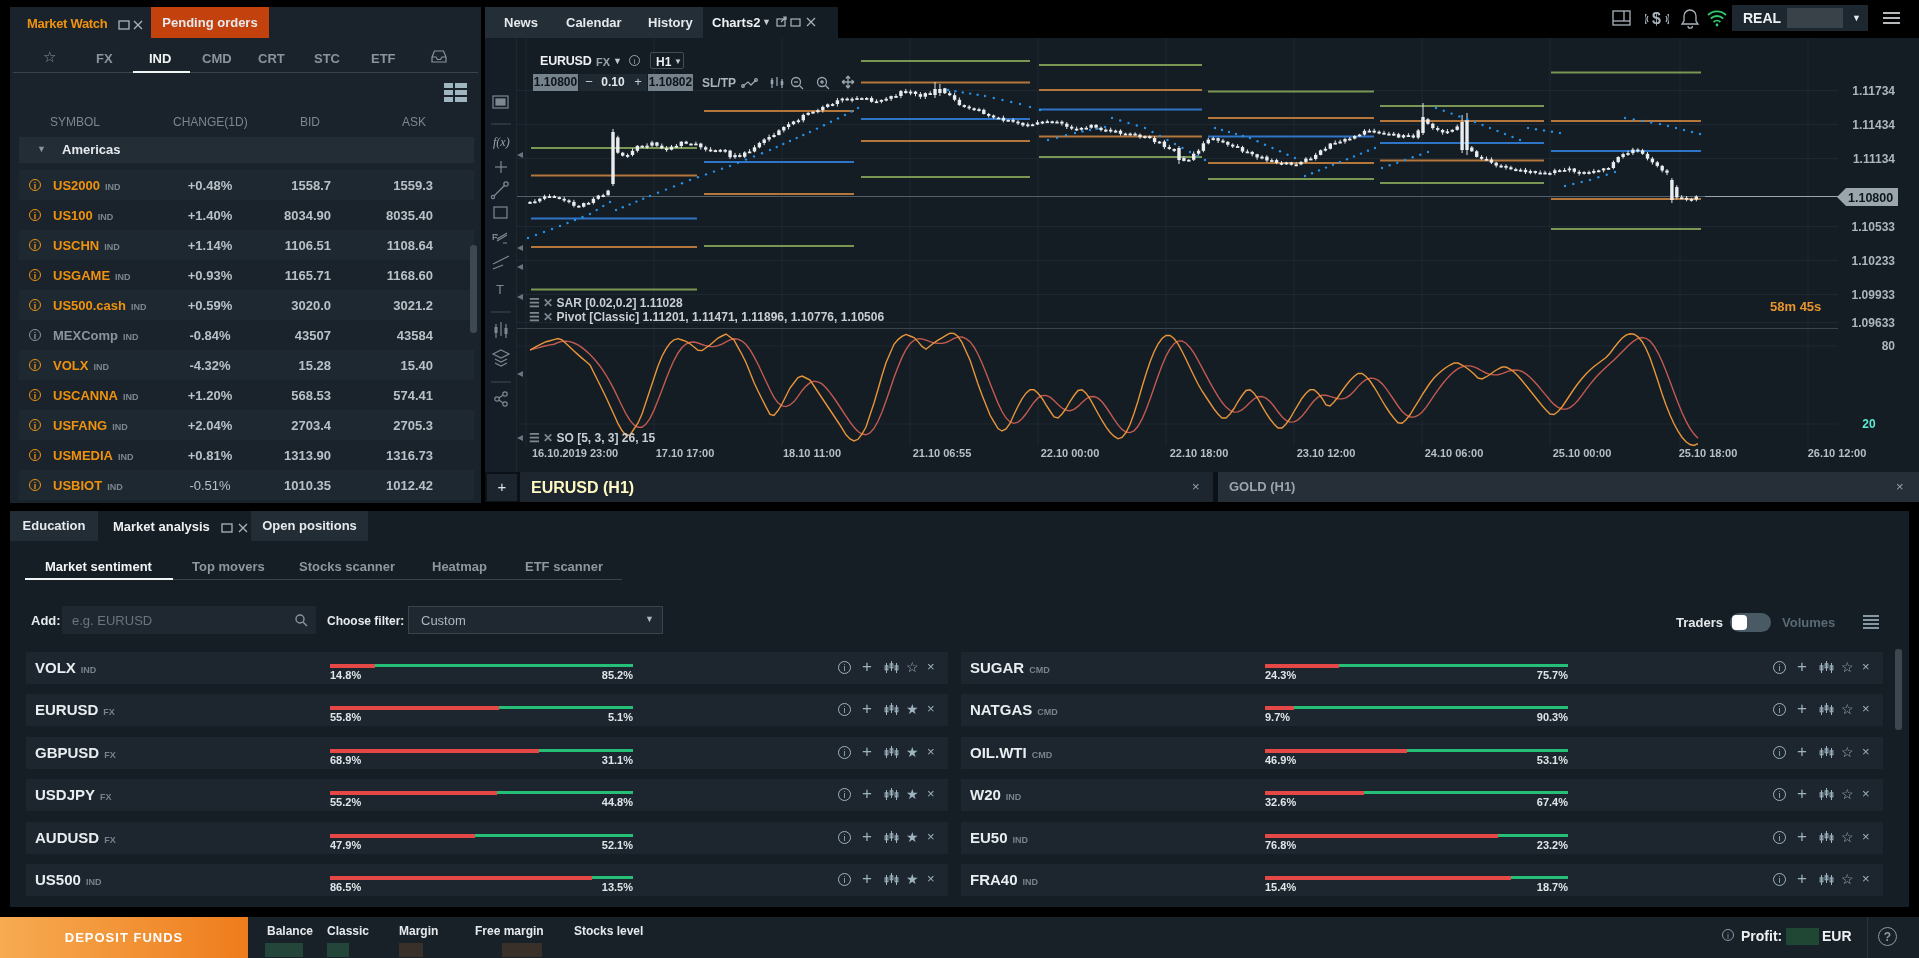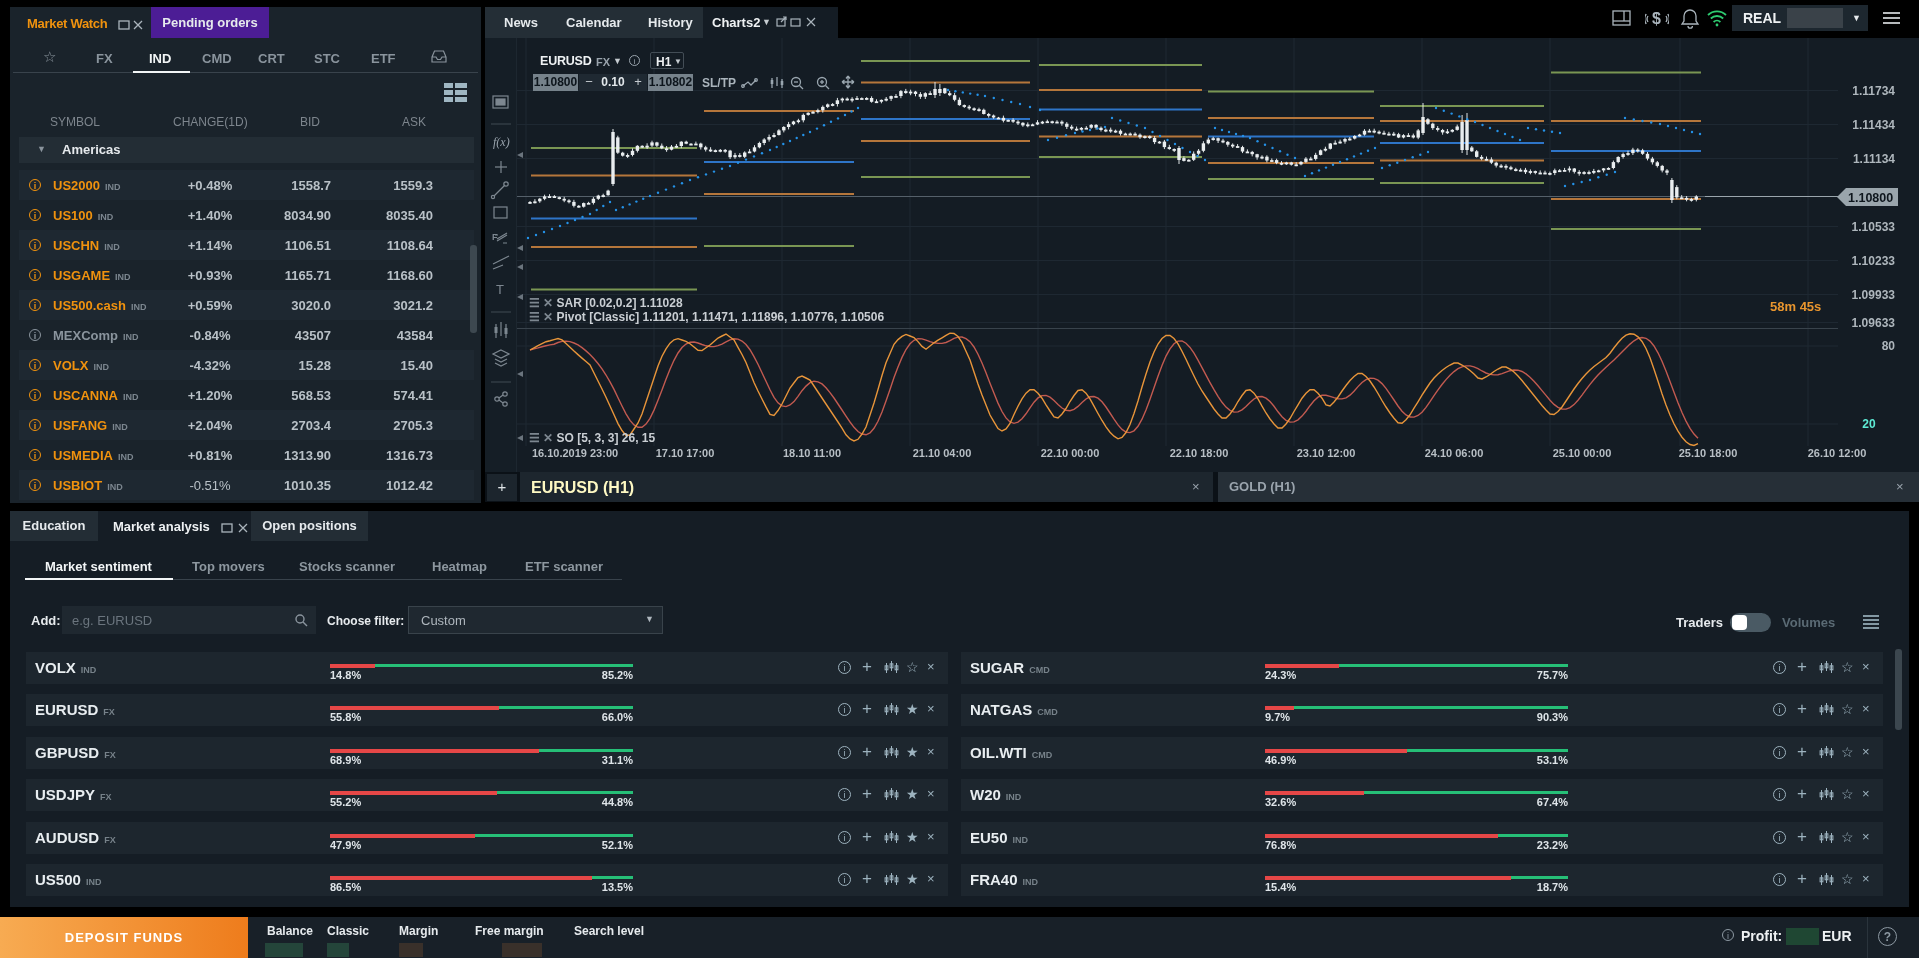--- a/index.html
+++ b/index.html
@@ -5,21 +5,21 @@
 .abs { position:absolute; }
 </style></head><body>
 
 <div class="abs" style="left:10px;top:7px;width:471px;height:496px;background:#1a232b">
 
   <div class="abs" style="left:17px;top:9px;font-size:13px;font-weight:bold;letter-spacing:-0.3px;color:#f0920e">Market Watch</div>
   <svg class="abs" style="left:108px;top:12px" width="40" height="12" viewBox="0 0 40 12" stroke="#aab4bc" fill="none" stroke-width="1.3">
       <rect x="1" y="2" width="10" height="8"></rect>
       <path d="M16 2 l8 8 M24 2 l-8 8"></path>
     </svg>
-  <div class="abs" style="left:141px;top:0px;width:118px;height:31px;background:#4c1d95;text-align:center;font-size:13px;font-weight:bold;color:#e6eaed;line-height:31px">Pending orders</div>
+  <div class="abs" style="left:141px;top:0px;width:118px;height:31px;background:#c2410c;text-align:center;font-size:13px;font-weight:bold;color:#e6eaed;line-height:31px">Pending orders</div>
 
   <div class="abs" style="left:33px;top:41px;font-size:15px;color:#8a949d">☆</div>
   <div class="abs" style="left:86px;top:44px;font-size:13px;font-weight:bold;color:#8a949d">FX</div>
   <div class="abs" style="left:139px;top:44px;font-size:13px;font-weight:bold;color:#f2f5f6">IND</div>
   <div class="abs" style="left:192px;top:44px;font-size:13px;font-weight:bold;color:#8a949d">CMD</div>
   <div class="abs" style="left:248px;top:44px;font-size:13px;font-weight:bold;color:#8a949d">CRT</div>
   <div class="abs" style="left:304px;top:44px;font-size:13px;font-weight:bold;color:#8a949d">STC</div>
   <div class="abs" style="left:361px;top:44px;font-size:13px;font-weight:bold;color:#8a949d">ETF</div>
   <svg class="abs" style="left:421px;top:42px" width="16" height="15" viewBox="0 0 16 15" fill="none" stroke="#8a949d" stroke-width="1.2">
       <path d="M1 8 l2.5 -6 h9 l2.5 6 v5 h-14 z M1 8 h4 l1.5 2.5 h3 L11 8 h4"></path>
@@ -916,21 +916,21 @@
 
 <div style="position:absolute;left:1705px;top:196px;width:140px;height:1px;background:#9aa5ac"></div>
 <svg style="position:absolute;left:1837px;top:187px" width="61" height="20">
     <path d="M0 10 L9 1 H61 V19 H9 Z" fill="#9aa5ac"></path>
     <text x="11" y="14.5" font-size="12.5" font-weight="bold" fill="#0e161d" font-family="Liberation Sans">1.10800</text>
   </svg>
 
 <div style="position:absolute;left:515px;top:447px;width:120px;text-align:center;font-size:11px;font-weight:bold;color:#b8bfc5">16.10.2019 23:00</div>
 <div style="position:absolute;left:625px;top:447px;width:120px;text-align:center;font-size:11px;font-weight:bold;color:#b8bfc5">17.10 17:00</div>
 <div style="position:absolute;left:752px;top:447px;width:120px;text-align:center;font-size:11px;font-weight:bold;color:#b8bfc5">18.10 11:00</div>
-<div style="position:absolute;left:882px;top:447px;width:120px;text-align:center;font-size:11px;font-weight:bold;color:#b8bfc5">21.10 04:00</div>
+<div style="position:absolute;left:882px;top:447px;width:120px;text-align:center;font-size:11px;font-weight:bold;color:#b8bfc5">21.10 06:55</div>
 <div style="position:absolute;left:1010px;top:447px;width:120px;text-align:center;font-size:11px;font-weight:bold;color:#b8bfc5">22.10 00:00</div>
 <div style="position:absolute;left:1139px;top:447px;width:120px;text-align:center;font-size:11px;font-weight:bold;color:#b8bfc5">22.10 18:00</div>
 <div style="position:absolute;left:1266px;top:447px;width:120px;text-align:center;font-size:11px;font-weight:bold;color:#b8bfc5">23.10 12:00</div>
 <div style="position:absolute;left:1394px;top:447px;width:120px;text-align:center;font-size:11px;font-weight:bold;color:#b8bfc5">24.10 06:00</div>
 <div style="position:absolute;left:1522px;top:447px;width:120px;text-align:center;font-size:11px;font-weight:bold;color:#b8bfc5">25.10 00:00</div>
 <div style="position:absolute;left:1648px;top:447px;width:120px;text-align:center;font-size:11px;font-weight:bold;color:#b8bfc5">25.10 18:00</div>
 <div style="position:absolute;left:1777px;top:447px;width:120px;text-align:center;font-size:11px;font-weight:bold;color:#b8bfc5">26.10 12:00</div>
 
 <div class="abs" style="left:485px;top:472px;width:1434px;height:30px;background:#0b1117"></div>
 <div class="abs" style="left:487px;top:474px;width:30px;height:27px;background:#1c252d;color:#dfe4e7;font-size:15px;text-align:center;line-height:26px">+</div>
@@ -1003,21 +1003,21 @@
       <rect x="12.1" y="6.8" width="2.8" height="4"></rect>
     </svg>
 <span style="position:absolute;left:880px;top:7px;font-size:14px;color:#9db3bf">☆</span>
 <span style="position:absolute;left:901px;top:7px;font-size:13px;color:#9db3bf">×</span>
 </div>
 <div style="position:absolute;left:26px;top:694.4px;width:922px;height:32px;background:#1d262e">
 <span style="position:absolute;left:9px;top:7px;font-size:15px;font-weight:bold;color:#e8edf0">EURUSD<span style="font-size:9px;color:#77828a;font-weight:bold">&nbsp;&nbsp;FX</span></span>
 <div style="position:absolute;left:304px;top:12px;width:303px;height:3px;background:#26bf77"></div>
 <div style="position:absolute;left:304px;top:12px;width:169.1px;height:4px;background:#e64747"></div>
 <span style="position:absolute;left:304px;top:17px;font-size:11px;font-weight:bold;color:#dfe5e9">55.8%</span>
-<span style="position:absolute;left:537px;top:17px;width:70px;text-align:right;font-size:11px;font-weight:bold;color:#dfe5e9">66.0%</span>
+<span style="position:absolute;left:537px;top:17px;width:70px;text-align:right;font-size:11px;font-weight:bold;color:#dfe5e9">5.1%</span>
 <span style="position:absolute;left:812px;top:9px;width:13px;height:13px;border:1.2px solid #9db3bf;border-radius:50%;color:#9db3bf;font-size:9px;text-align:center;line-height:13px">i</span>
 <span style="position:absolute;left:836px;top:5px;font-size:17px;color:#9db3bf;font-weight:400">+</span>
 <svg style="position:absolute;left:857px;top:7px" width="17" height="17" viewBox="0 0 17 17" stroke="#9db3bf" fill="none">
       <line x1="3.5" y1="4" x2="3.5" y2="14"></line>
       <rect x="2.1" y="6.8" width="2.8" height="4"></rect>
       <line x1="8.5" y1="2" x2="8.5" y2="12"></line>
       <rect x="7.1" y="4.8" width="2.8" height="4"></rect>
       <line x1="13.5" y1="4" x2="13.5" y2="14"></line>
       <rect x="12.1" y="6.8" width="2.8" height="4"></rect>
     </svg>
@@ -1215,21 +1215,21 @@
 <span style="position:absolute;left:901px;top:7px;font-size:13px;color:#9db3bf">×</span>
 </div>
 <div class="abs" style="left:1895px;top:649px;width:7px;height:81px;background:#3c474f;border-radius:3px"></div>
 
 <div class="abs" style="left:0px;top:917px;width:1919px;height:41px;background:#182028"></div>
 <div class="abs" style="left:0px;top:917px;width:248px;height:41px;background:linear-gradient(90deg,#f7ab52,#ee7c1c);text-align:center;line-height:41px;font-size:13px;font-weight:bold;letter-spacing:1px;color:#fff">DEPOSIT FUNDS</div>
 <div class="abs" style="left:267px;top:924px;font-size:12px;font-weight:bold;color:#e6eaed">Balance</div>
 <div class="abs" style="left:327px;top:924px;font-size:12px;font-weight:bold;color:#e6eaed">Classic</div>
 <div class="abs" style="left:399px;top:924px;font-size:12px;font-weight:bold;color:#e6eaed">Margin</div>
 <div class="abs" style="left:475px;top:924px;font-size:12px;font-weight:bold;color:#e6eaed">Free margin</div>
-<div class="abs" style="left:574px;top:924px;font-size:12px;font-weight:bold;color:#e6eaed">Search level</div>
+<div class="abs" style="left:574px;top:924px;font-size:12px;font-weight:bold;color:#e6eaed">Stocks level</div>
 <div class="abs" style="left:265px;top:943px;width:38px;height:14px;background:#24453a"></div>
 <div class="abs" style="left:327px;top:943px;width:22px;height:14px;background:#24453a"></div>
 <div class="abs" style="left:399px;top:943px;width:24px;height:14px;background:#39302a"></div>
 <div class="abs" style="left:502px;top:943px;width:40px;height:14px;background:#39302a"></div>
 <span class="abs" style="left:1722px;top:929px;width:12px;height:12px;border:1.3px solid #8d99a3;border-radius:50%;color:#8d99a3;font-size:9px;text-align:center;line-height:12px">i</span>
 <div class="abs" style="left:1741px;top:928px;font-size:14px;font-weight:bold;color:#eef1f3">Profit:</div>
 <div class="abs" style="left:1786px;top:928px;width:33px;height:17px;background:#1f4733"></div>
 <div class="abs" style="left:1822px;top:928px;font-size:14px;font-weight:bold;color:#eef1f3">EUR</div>
 <div class="abs" style="left:1867px;top:917px;width:1px;height:41px;background:#2a343c"></div>
 <div class="abs" style="left:1878px;top:927px;width:19px;height:19px;border:1.5px solid #8d99a3;border-radius:50%;color:#8d99a3;font-size:12px;font-weight:bold;text-align:center;line-height:19px">?</div>

